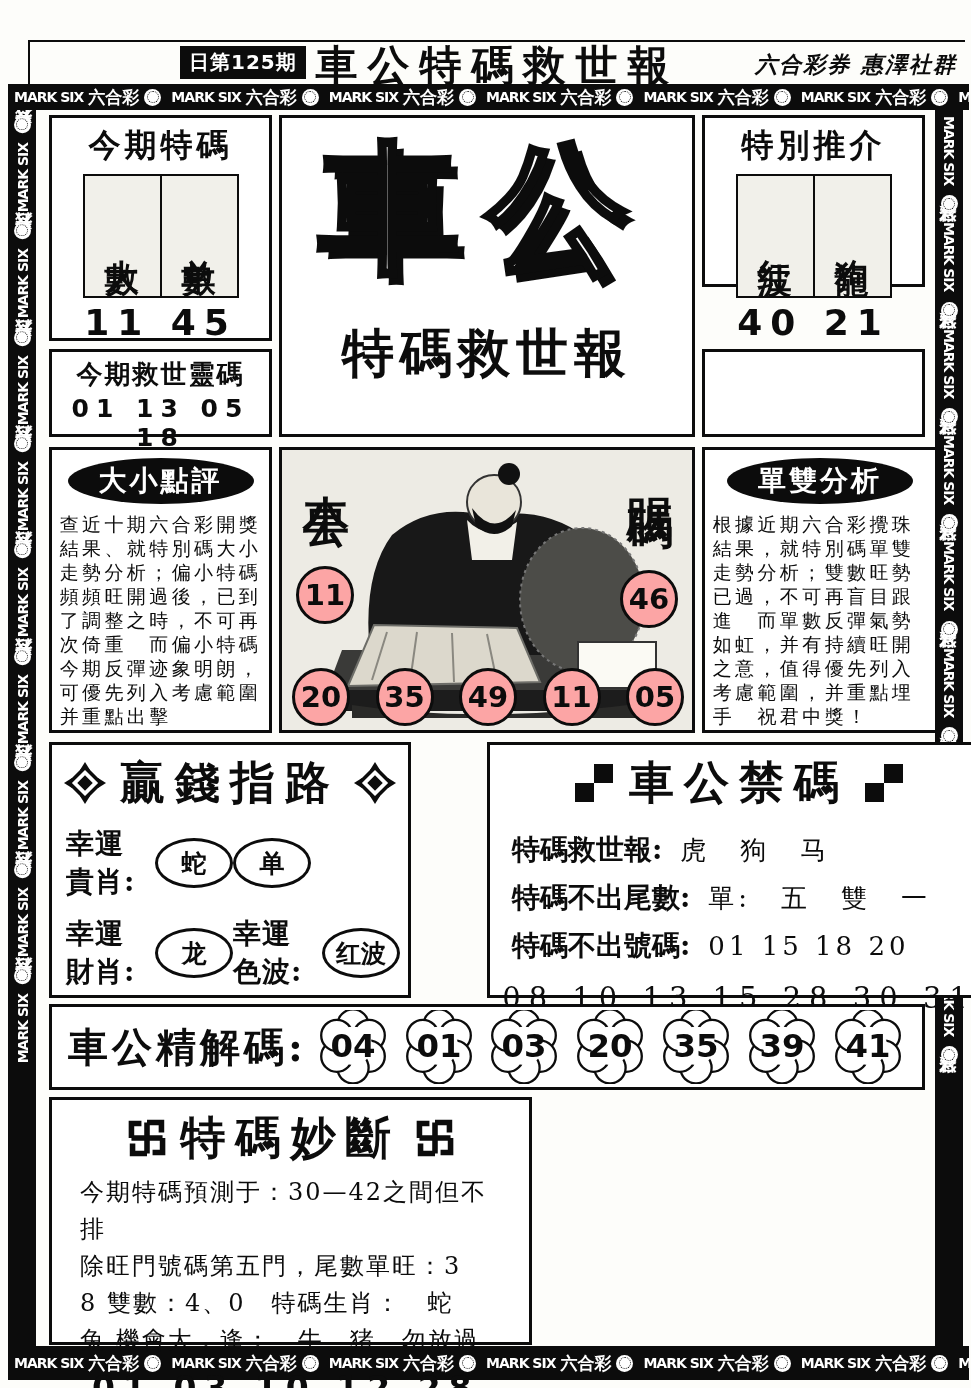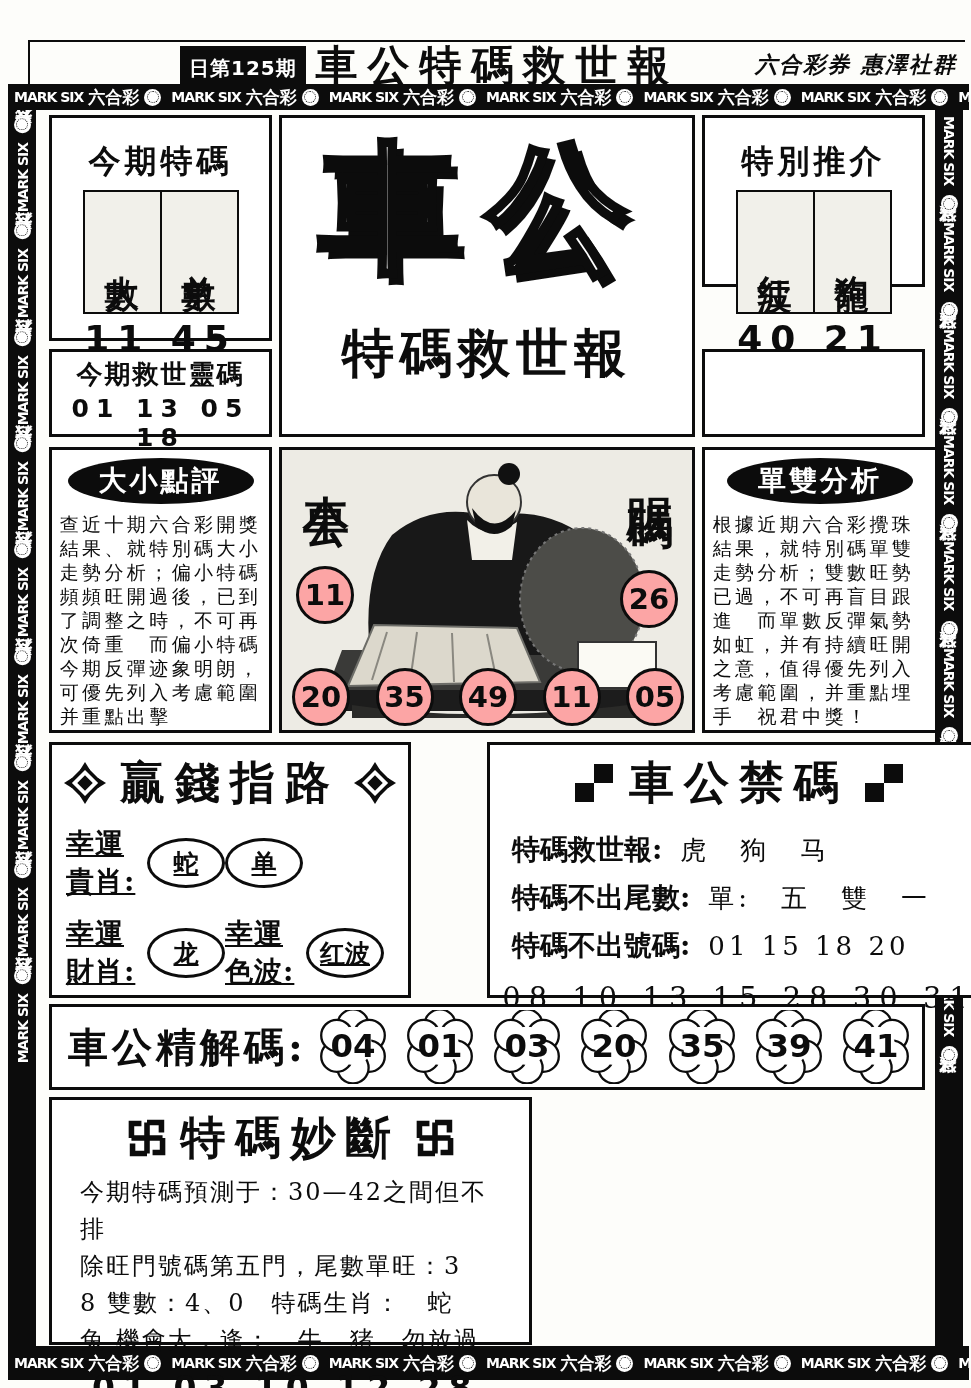--- a/index.html
+++ b/index.html
@@ -14,31 +14,31 @@
   .strip-v{flex-direction:column;gap:10px;padding-top:6px;}
   .mq{display:inline-flex;align-items:center;gap:5px;white-space:nowrap;flex:none;}
   .strip-v .mq{writing-mode:vertical-rl;}
   .strip-left .mq{transform:rotate(180deg);}
   .mq-t{font-size:14px;font-weight:bold;letter-spacing:-1px;}
   .mq-c{font-size:17px;font-weight:bold;}
   .coin{width:17px;height:17px;border-radius:50%;background:#fff;display:inline-flex;align-items:center;justify-content:center;flex:none;}
   .coin::after{content:"";width:10px;height:10px;border-radius:50%;border:1.6px dotted #0c0c0c;}
   
   .header{position:absolute;left:28px;top:40px;width:935px;height:44px;border-top:2px solid #0c0c0c;border-left:2px solid #0c0c0c;}
-  .issue{position:absolute;left:150px;top:4px;background:#0c0c0c;color:#fff;font-size:20px;font-weight:bold;padding:9px 9px;letter-spacing:1px;}
+  .issue{position:absolute;left:150px;top:4px;background:#0c0c0c;color:#fff;font-size:20px;font-weight:bold;padding:3px 9px;letter-spacing:1px;}
   .masttitle{position:absolute;left:0;right:0;top:-4px;text-align:center;font-family:"DejaVu Serif",serif;
              font-weight:bold;font-size:42px;letter-spacing:10px;}
   .hdr-right{position:absolute;right:8px;top:8px;font-family:"DejaVu Serif",serif;font-style:italic;font-weight:bold;font-size:22px;letter-spacing:2px;}
   
   .bx{position:absolute;border:3px solid #0c0c0c;background:#fff;box-sizing:border-box;}
   .caltitle{font-family:"DejaVu Serif",serif;font-weight:bold;text-align:center;}
   
   #bx-tema{left:49px;top:115px;width:223px;height:226px;}
   #bx-tuijie{left:702px;top:115px;width:223px;height:172px;}
-  .smallbox-title{font-size:32px;margin-top:22px;letter-spacing:4px;}
+  .smallbox-title{font-size:32px;margin-top:6px;letter-spacing:4px;}
   .cells{display:flex;width:152px;height:120px;border:2px solid #0c0c0c;margin:6px auto 4px auto;}
   .cell{flex:1;display:flex;align-items:center;justify-content:center;background:#f1f0ea;
         font-family:"DejaVu Serif",serif;font-weight:bold;font-size:34px;
         writing-mode:vertical-rl;text-orientation:upright;letter-spacing:4px;}
   .cell:first-child{border-right:2px solid #0c0c0c;}
   .bignums{text-align:center;font-size:36px;font-weight:bold;letter-spacing:8px;margin-top:4px;}
   #bx-lingma{left:49px;top:349px;width:223px;height:88px;}
   .lingma-title{font-size:26px;margin-top:5px;letter-spacing:2px;}
   .lingma-nums{text-align:center;font-size:25px;font-weight:bold;letter-spacing:7px;margin-top:2px;}
   #bx-empty{left:702px;top:349px;width:223px;height:88px;}
@@ -64,35 +64,35 @@
   .p-label-right{right:10px;top:10px;}
   .pcirc{width:58px;height:58px;border-radius:50%;background:#fca5a5;border:3px solid #0c0c0c;box-sizing:border-box;
          display:flex;align-items:center;justify-content:center;font-size:29px;font-weight:bold;flex:none;}
   .pcirc-left{position:absolute;left:14px;top:116px;}
   .pcirc-right{position:absolute;right:14px;top:120px;}
   .pcirc-row{position:absolute;left:10px;right:8px;bottom:4px;display:flex;justify-content:space-between;}
   
   #bx-yingqian{left:49px;top:742px;width:362px;height:256px;}
   .big-title{display:flex;align-items:center;justify-content:center;gap:14px;margin-top:8px;}
   .big-title-text{font-family:"DejaVu Serif",serif;font-weight:bold;font-size:45px;letter-spacing:10px;}
-  .lucky-grid{display:grid;grid-template-columns:1fr 1fr;row-gap:14px;padding:12px 24px 0 14px;text-decoration:underline;}
+  .lucky-grid{display:grid;grid-template-columns:1fr 1fr;row-gap:14px;padding:12px 8px 0 14px;}
   .lucky-row{display:flex;align-items:center;gap:6px;}
   .lucky-label{font-family:"DejaVu Serif",serif;font-weight:bold;font-size:28px;letter-spacing:1px;}
   .oval{min-width:78px;height:50px;padding:0 8px;box-sizing:border-box;border:3px solid #0c0c0c;border-radius:50%;
         display:inline-flex;align-items:center;justify-content:center;
         font-family:"DejaVu Serif",serif;font-weight:bold;font-size:25px;}
   
   #bx-jinma{left:487px;top:742px;width:504px;height:256px;}
   .ban-rows{padding:8px 16px 0 22px;}
   .ban-row{display:flex;align-items:baseline;margin-top:10px;}
   .ban-label{font-family:"DejaVu Serif",serif;font-weight:bold;font-size:28px;white-space:nowrap;}
   .ban-val{font-family:"DejaVu Serif",serif;font-size:26px;letter-spacing:4px;margin-left:18px;white-space:nowrap;}
   .ban-footer{text-align:center;font-family:"DejaVu Serif",serif;font-size:29px;letter-spacing:8px;margin-top:16px;}
   
-  #bx-jingjie{left:49px;top:1004px;width:876px;height:86px;display:flex;align-items:center;padding:0 6px 0 16px;}
+  #bx-jingjie{left:49px;top:1004px;width:876px;height:86px;display:flex;align-items:center;padding:0 14px 0 16px;}
   .jj-label{font-family:"DejaVu Serif",serif;font-weight:bold;font-size:40px;letter-spacing:4px;white-space:nowrap;}
   .flowers{display:flex;flex:1;justify-content:space-between;align-items:center;margin-left:6px;}
   
   #bx-miaoduan{left:49px;top:1097px;width:483px;height:248px;}
   #bx-momen{left:545px;top:1097px;width:380px;height:248px;}
   .md-lines{padding:6px 24px 0 28px;font-family:"DejaVu Serif",serif;font-size:24px;line-height:37px;letter-spacing:2px;}
   .md-footer{font-size:33px;font-weight:bold;letter-spacing:8px;margin:10px 0 0 40px;}
   .mm-lines{padding:4px 12px 0 14px;font-family:"DejaVu Serif",serif;font-size:20px;line-height:26.5px;letter-spacing:1px;}
   .mm-title-text{font-family:"DejaVu Serif",serif;font-weight:bold;font-size:40px;letter-spacing:8px;}
   
@@ -420,21 +420,21 @@
       <circle cx="227" cy="24" r="11" fill="#111"></circle>
       <path d="M190,58 q22,30 44,2 l-4,16 q-18,16 -36,0 Z" fill="#111"></path>
       <polygon points="92,175 235,178 258,232 66,236" fill="#dcd8cc" stroke="#6d6d68" stroke-width="2"></polygon>
       <path d="M105,182 L90,230 M135,182 L128,232 M170,183 L172,232 M205,184 L215,232" stroke="#8a8880" stroke-width="2" fill="none"></path>
       <rect x="296" y="192" width="78" height="46" fill="#fbfaf4" stroke="#333" stroke-width="2"></rect>
       <path d="M70,255 Q200,275 370,252 L370,268 L70,268 Z" fill="#2a2a28"></path>
     </svg>
     <div class="p-label p-label-left">車公</div>
     <div class="p-label p-label-right">賜碼</div>
     <div class="pcirc pcirc-left">11</div>
-    <div class="pcirc pcirc-right">26</div>
+    <div class="pcirc pcirc-right">46</div>
     <div class="pcirc-row">
         <div class="pcirc">20</div>
         <div class="pcirc">35</div>
         <div class="pcirc">49</div>
         <div class="pcirc">11</div>
         <div class="pcirc">05</div>
       </div>
   </div>
 
   <div class="bx" id="bx-danshuang">

